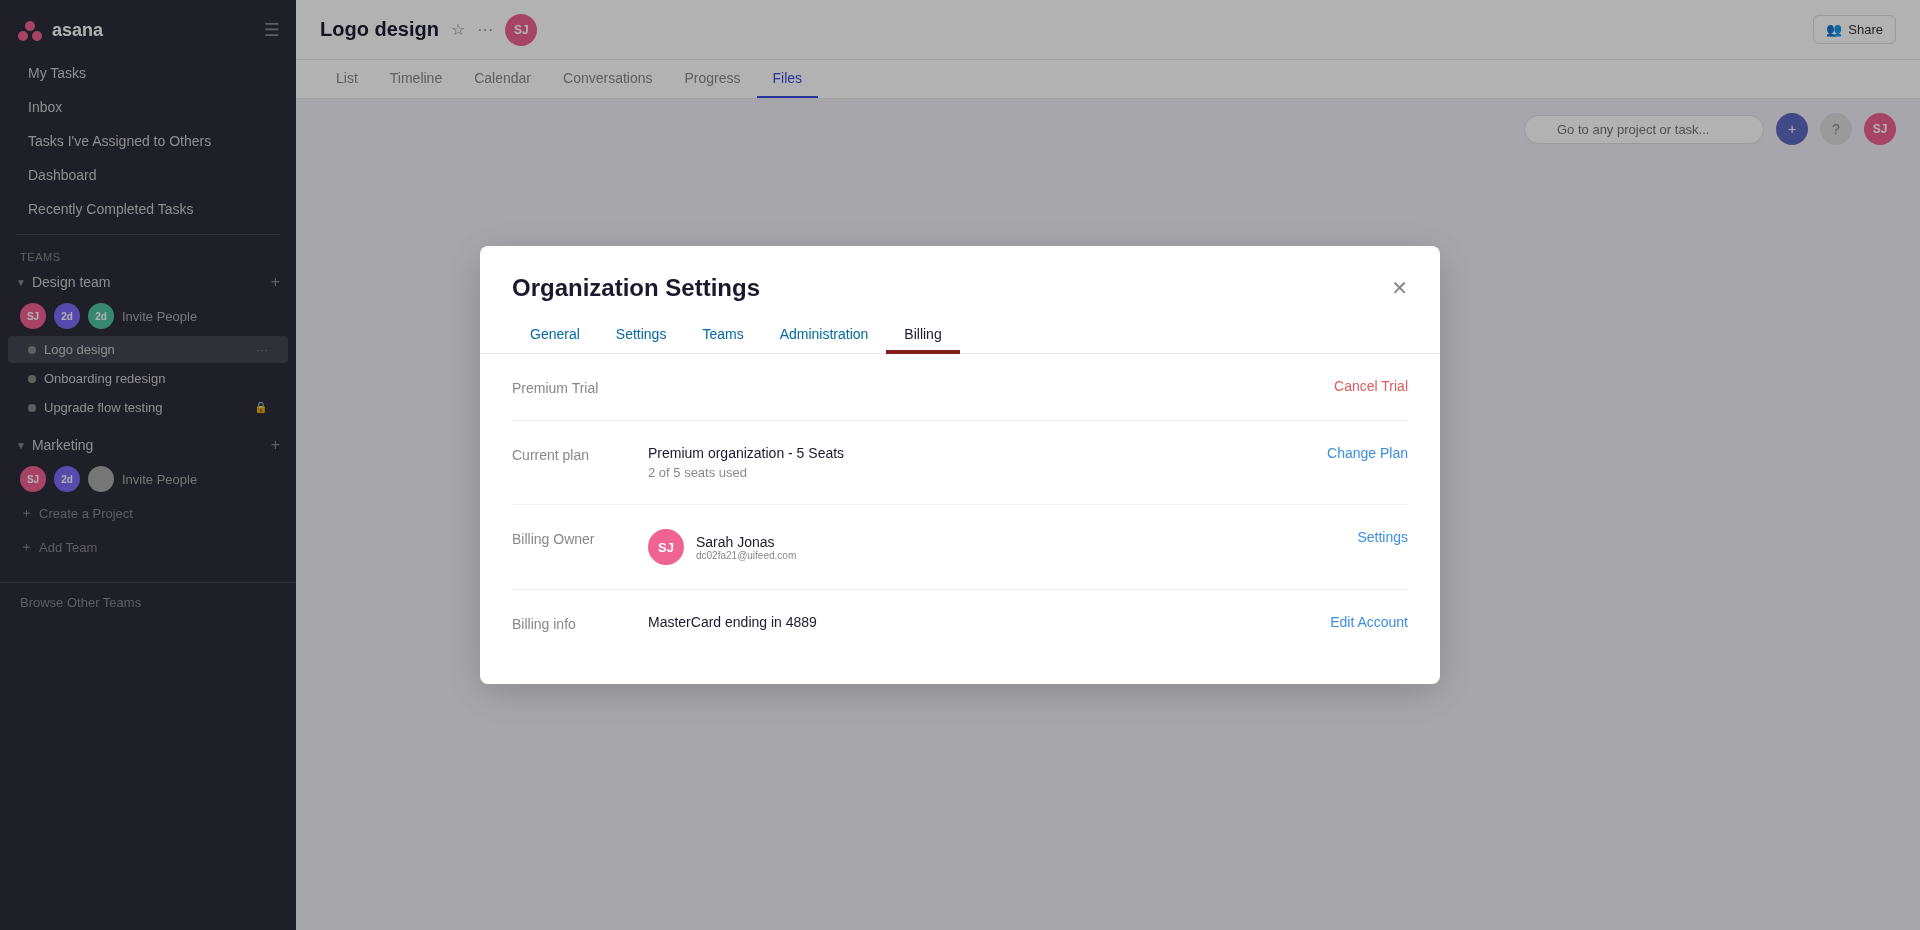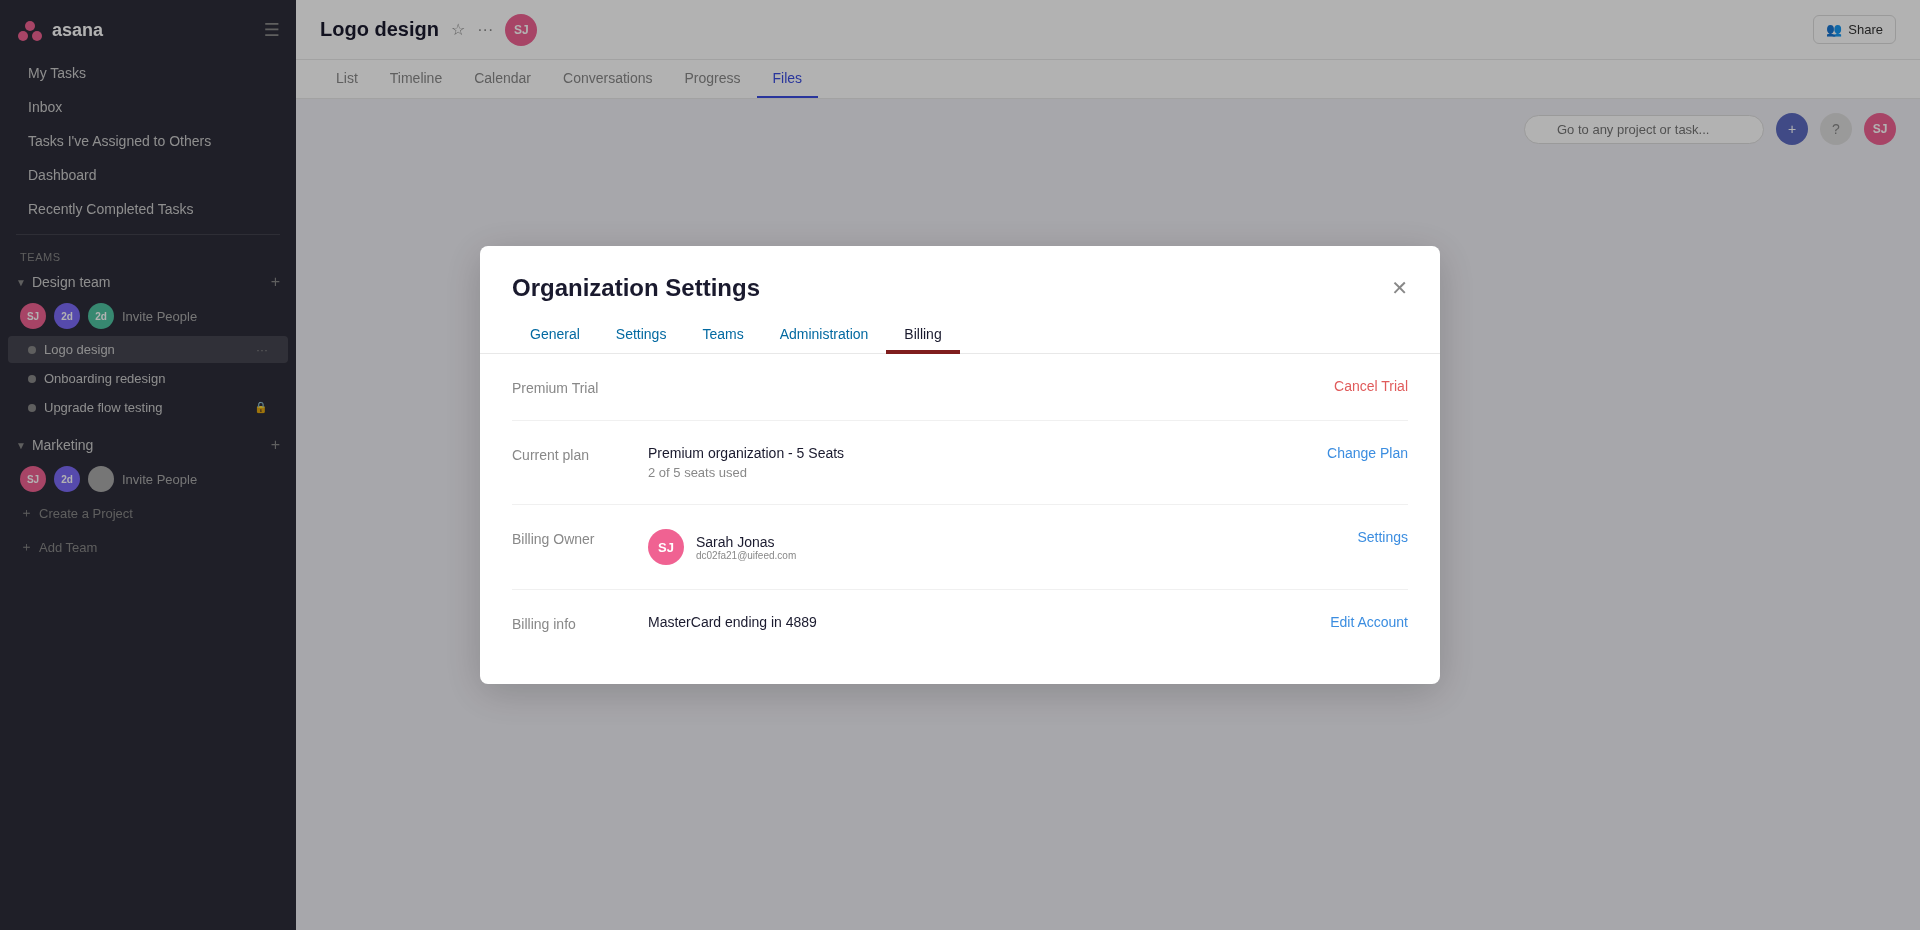--- a/index.html
+++ b/index.html
@@ -461,20 +461,21 @@
   <div class="create-project">
     <span>＋</span>
     <span>Create a Project</span>
   </div>
 
   <div class="add-team">
     <span>＋</span>
     <span>Add Team</span>
   </div>
 
+  <div class="browse-teams">Browse Other Teams</div>
 </div>
 
 <div id="main">
   <div class="top-bar">
     <div class="top-bar-left">
       <span class="project-title">Logo design</span>
       <span class="star-icon">☆</span>
       <span class="more-icon">···</span>
       <div class="avatar-sm">SJ</div>
     </div>

